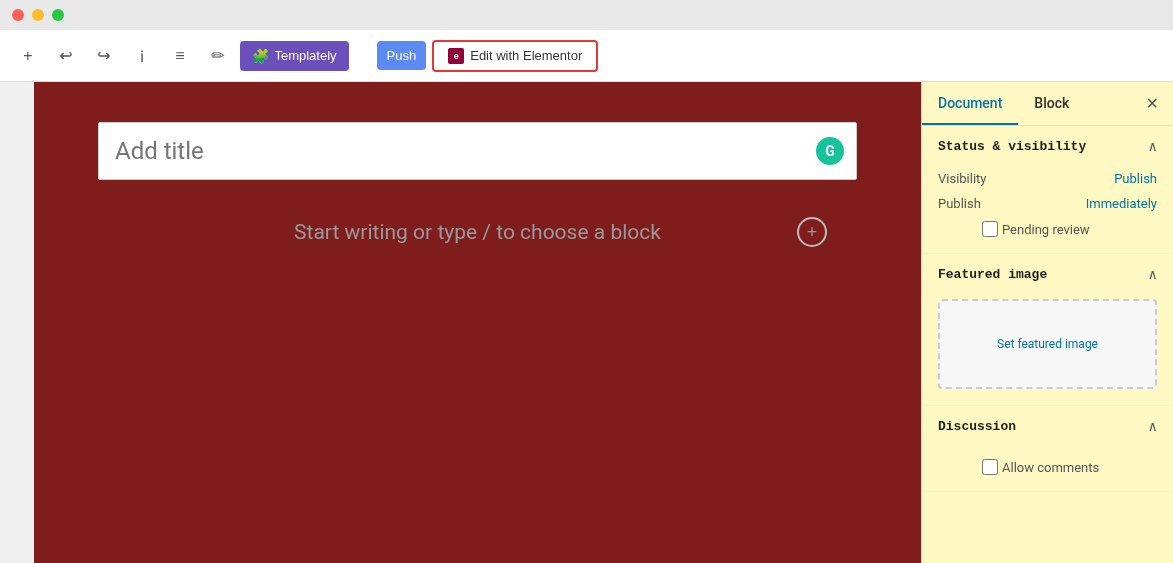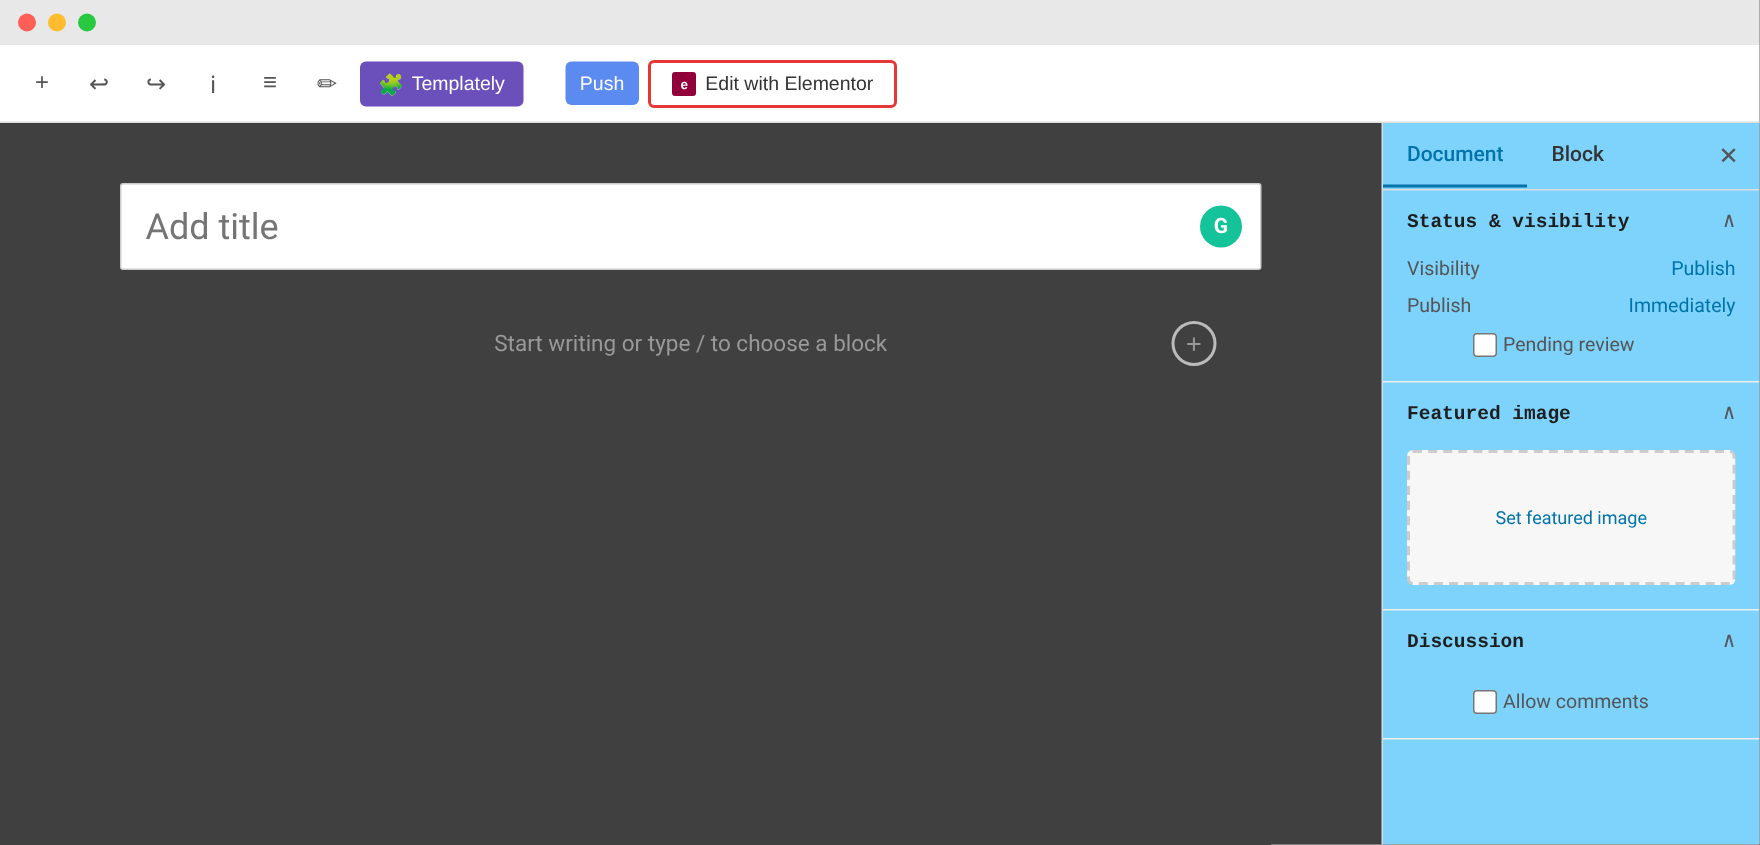--- a/index.html
+++ b/index.html
@@ -146,24 +146,25 @@
 
     
     .main-layout {
       display: flex;
       height: calc(563px - 30px - 52px);
     }
 
     
     .editor-area {
       flex: 1;
-      background: #404040;
+      background: #7f1d1d;
       overflow-y: auto;
-      padding: 40px 80px;
+      padding: 40px 64px;
       position: relative;
+      margin-left: 34px;
     }
     .title-input-wrapper {
       background: #fff;
       border: 1px solid #ccc;
       border-radius: 2px;
       padding: 14px 16px;
       margin-bottom: 20px;
       position: relative;
     }
     .title-input {
@@ -193,21 +194,21 @@
 
     .content-area {
       display: flex;
       align-items: center;
       justify-content: center;
       position: relative;
       padding: 20px 0;
     }
     .content-placeholder {
       color: #999;
-      font-size: 15px;
+      font-size: 21px;
     }
     .add-block-btn {
       position: absolute;
       right: 30px;
       top: 50%;
       transform: translateY(-50%);
       width: 30px;
       height: 30px;
       border: 2px solid #bbb;
       border-radius: 50%;
@@ -216,21 +217,21 @@
       display: flex;
       align-items: center;
       justify-content: center;
       font-size: 18px;
       color: #999;
     }
 
     
     .sidebar {
       width: 252px;
-      background: #7dd3fc;
+      background: #fef9c3;
       border-left: 1px solid #ddd;
       display: flex;
       flex-direction: column;
       overflow-y: auto;
     }
     .sidebar-header {
       display: flex;
       align-items: center;
       border-bottom: 1px solid #ddd;
       position: relative;

